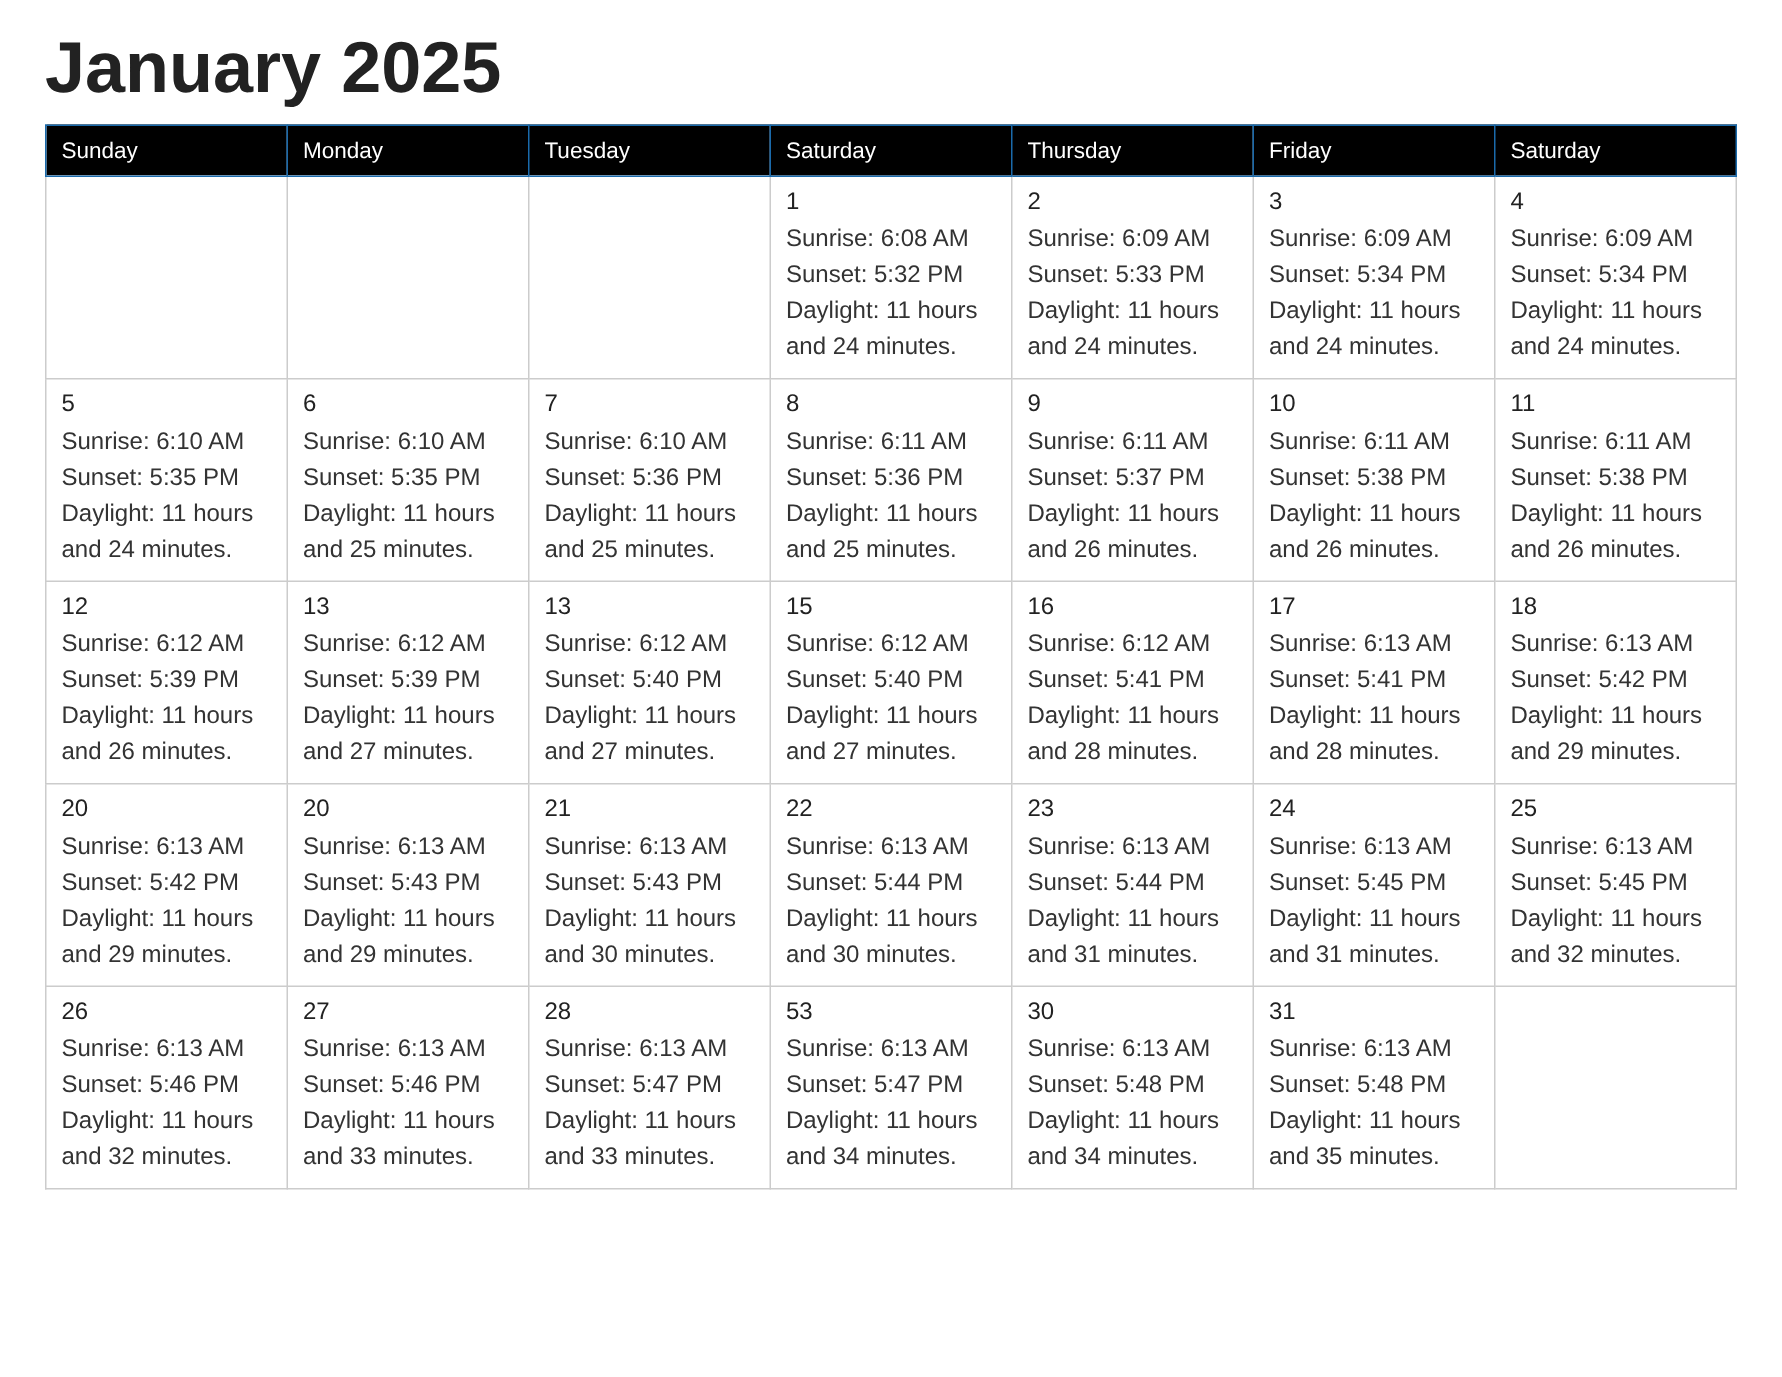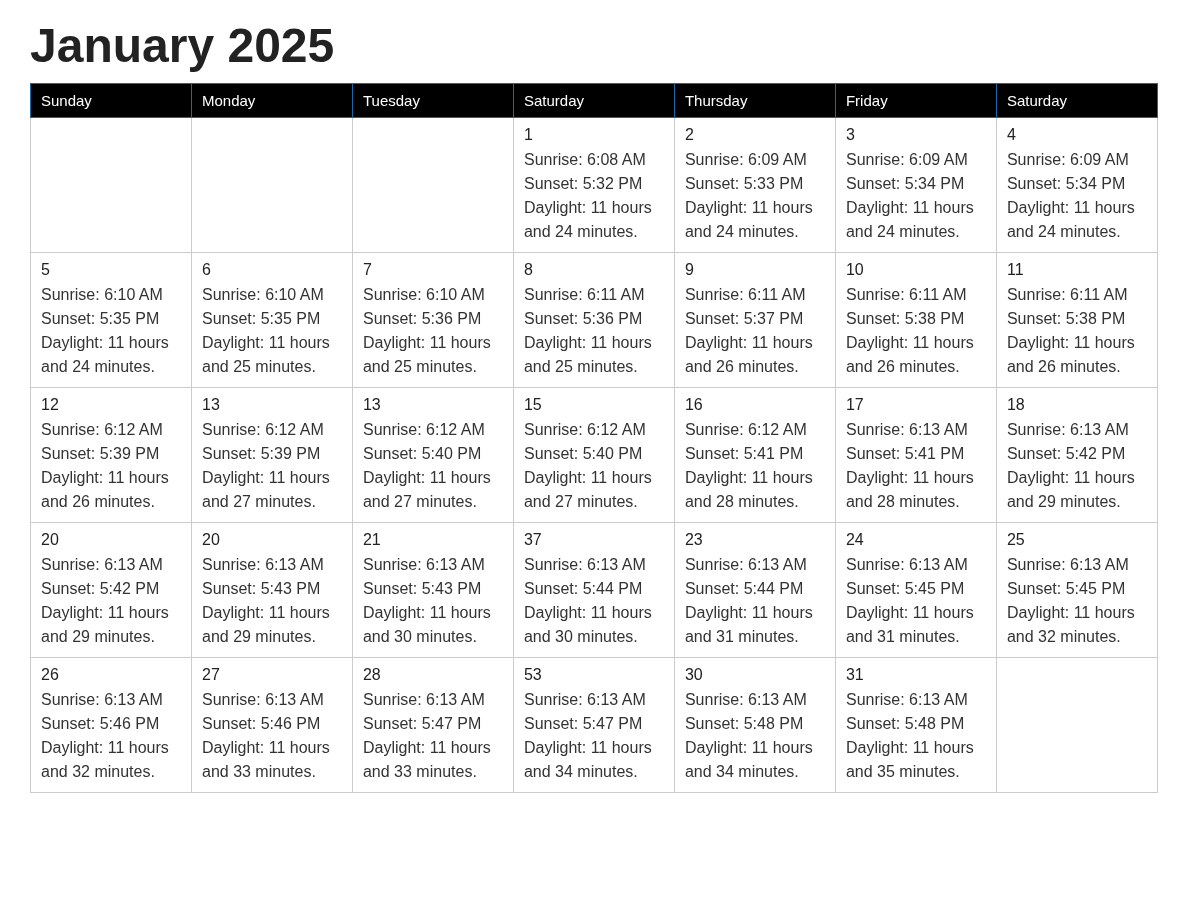--- a/index.html
+++ b/index.html
@@ -260,21 +260,21 @@
 and 29 minutes.</div>
         </td>
         <td>
           <span class="day-num">21</span>
           <div class="day-info" style="white-space: pre-line;">Sunrise: 6:13 AM
 Sunset: 5:43 PM
 Daylight: 11 hours
 and 30 minutes.</div>
         </td>
         <td>
-          <span class="day-num">37</span>
+          <span class="day-num">22</span>
           <div class="day-info" style="white-space: pre-line;">Sunrise: 6:13 AM
 Sunset: 5:44 PM
 Daylight: 11 hours
 and 30 minutes.</div>
         </td>
         <td>
           <span class="day-num">23</span>
           <div class="day-info" style="white-space: pre-line;">Sunrise: 6:13 AM
 Sunset: 5:44 PM
 Daylight: 11 hours

